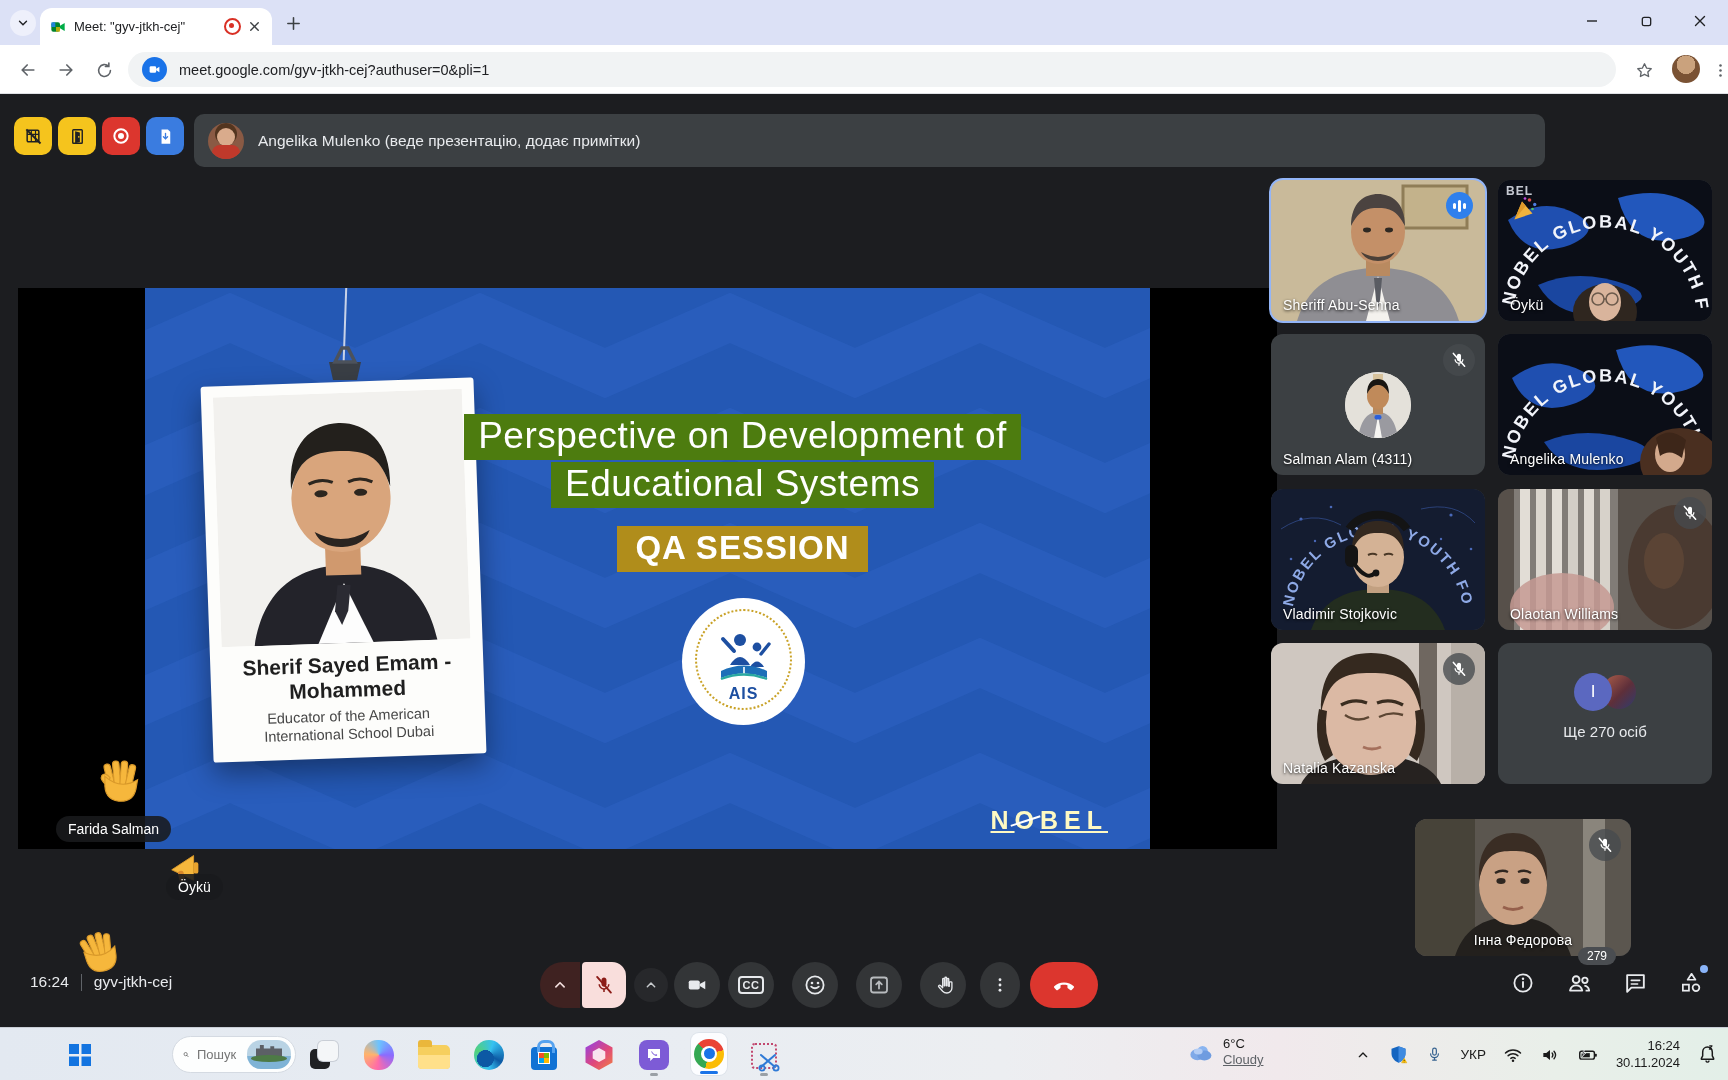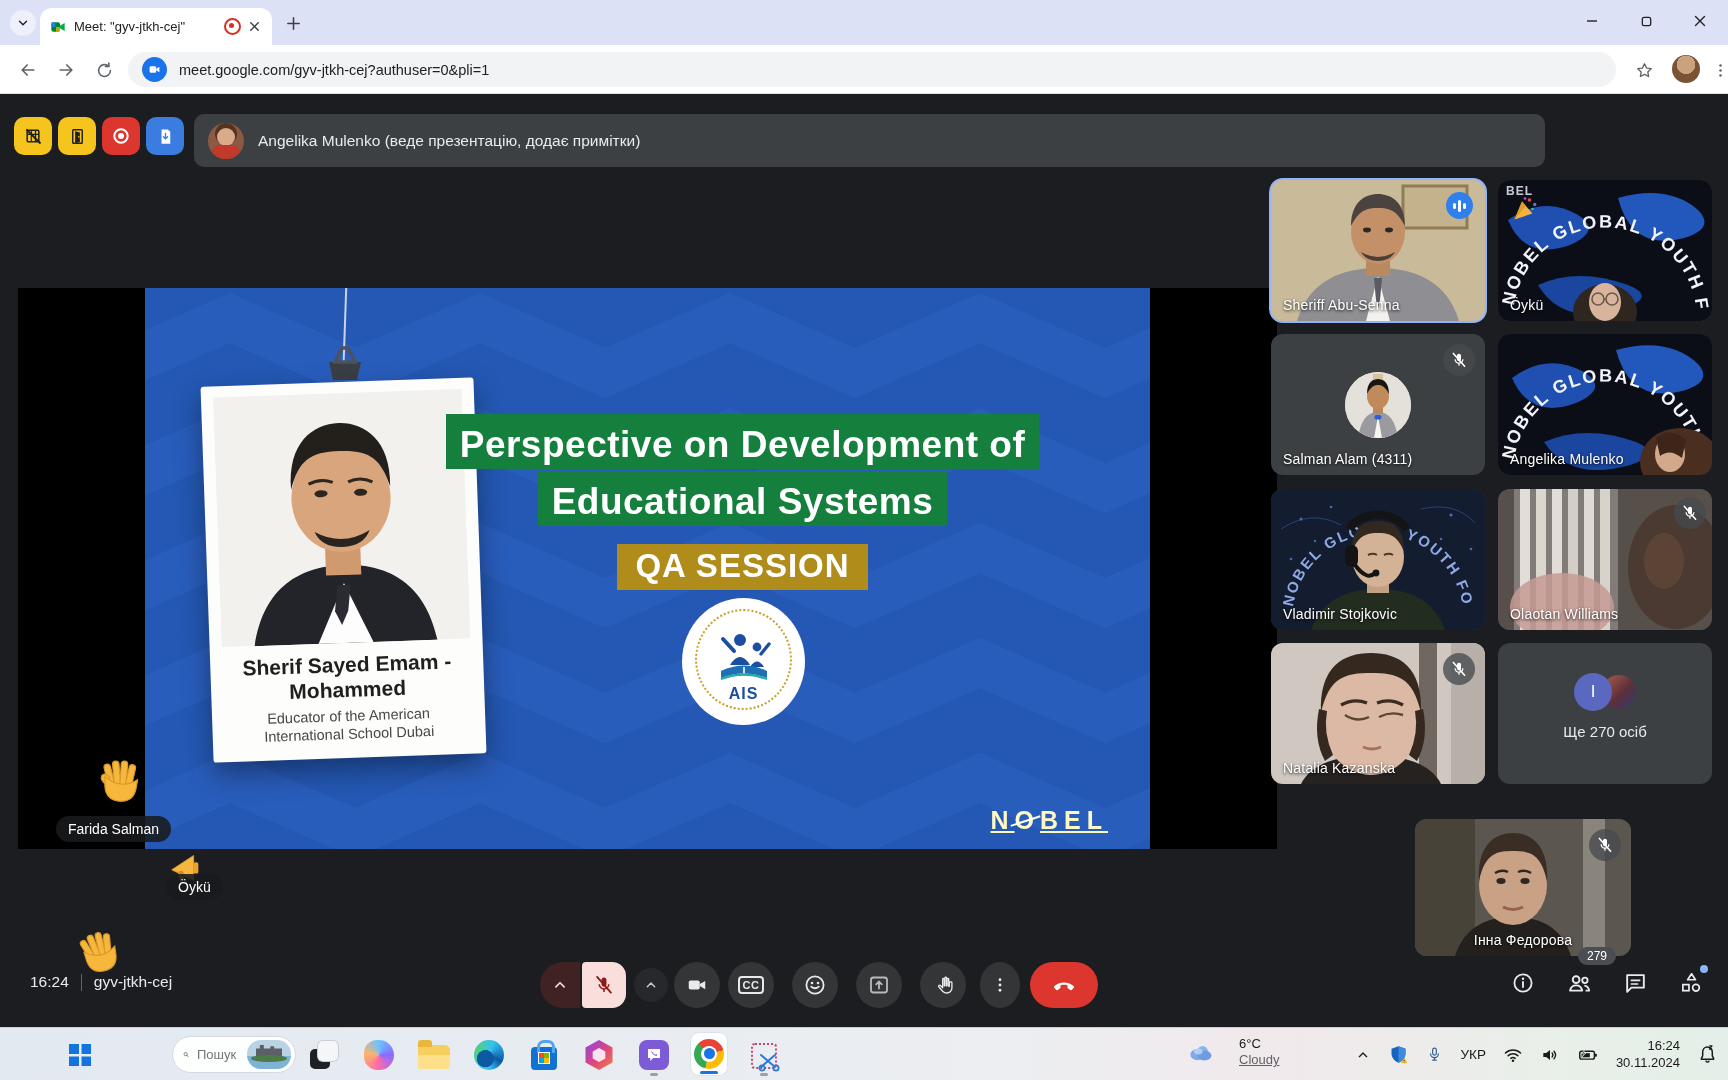--- a/index.html
+++ b/index.html
@@ -39,21 +39,21 @@
   .stage{position:absolute;left:18px;top:194px;width:1259px;height:561px;background:#000;}
   .slide{position:absolute;left:127px;top:0;width:1005px;height:561px;background:#2458b4;overflow:hidden;}
   .zig{position:absolute;left:0;top:0;width:100%;height:100%;}
   .string{position:absolute;left:199px;top:-4px;width:2px;height:78px;background:#c8d2e8;transform:rotate(2deg);}
   .clip{position:absolute;left:170px;top:56px;}
   .card{position:absolute;left:62px;top:94px;width:273px;height:376px;background:#fdfdfb;border-radius:3px;transform:rotate(-2deg);box-shadow:0 12px 28px rgba(0,0,0,.38);padding:11px 12px 0;box-sizing:border-box;text-align:center;}
   .cardphoto{width:100%;height:250px;display:block;}
   .cardname{margin-top:10px;font-size:21px;font-weight:bold;color:#1f1f1f;line-height:1.18;}
   .cardrole{margin-top:4px;font-size:14.5px;color:#474747;line-height:1.25;}
   .titles{position:absolute;left:190px;right:0;top:126px;text-align:center;line-height:1;}
-  .hl{display:inline-block;background:#15803d;color:#fff;font-weight:bold;font-size:37px;padding:12px 14px 6px;letter-spacing:.5px;}
+  .hl{display:inline-block;background:#4d7c0f;color:#fff;font-weight:normal;font-size:37px;padding:3px 14px 6px;letter-spacing:.5px;}
   .hl2{margin-top:2px;}
   .qa{display:inline-block;background:#b08d1b;color:#fff;font-weight:bold;font-size:33px;padding:5px 18px 8px;margin-top:18px;letter-spacing:1px;}
   .aislogo{position:absolute;left:537px;top:310px;width:123px;height:127px;background:#fff;border-radius:50%;display:flex;align-items:center;justify-content:center;}
   .aisring{position:absolute;left:13px;top:11px;width:97px;height:101px;border:2px dotted #c9a227;border-radius:50%;box-sizing:border-box;}
   .aistext{position:absolute;left:0;right:0;bottom:22px;text-align:center;font-size:16px;font-weight:bold;color:#1d4fa1;letter-spacing:1px;}
   .nobel{position:absolute;right:42px;bottom:14px;color:#fef9c3;font-size:25px;font-weight:600;letter-spacing:6px;text-decoration:underline;}
   .ob{position:relative;display:inline-block;}
   .ob::after{content:"";position:absolute;left:-5px;right:-1px;top:47%;height:2px;background:#fff;transform:rotate(-18deg);}
 
   
@@ -120,21 +120,21 @@
   .sqstack{position:relative;width:28px;height:28px;}
   .sqstack::before{content:"";position:absolute;left:0;bottom:0;width:20px;height:20px;border-radius:5px;background:#202124;}
   .sqstack::after{content:"";position:absolute;right:0;top:0;width:20px;height:20px;border-radius:5px;background:#f4f6f8;box-shadow:0 0 0 1px #c9ced6;}
   .storeic{position:relative;width:26px;height:23px;background:#1172d4;border-radius:4px;margin-top:6px;}
   .storeic::before{content:"";position:absolute;left:6px;top:-7px;width:12px;height:10px;border:3px solid #55a2ef;border-bottom:none;border-radius:7px 7px 0 0;}
   .storeic::after{content:"";position:absolute;left:7px;top:5px;width:12px;height:12px;background:conic-gradient(#7fba00 0 25%,#ffb900 0 50%,#00a4ef 0 75%,#f25022 0);box-shadow:0 0 0 1px #fff inset;}
   .ghex{width:30px;height:30px;clip-path:polygon(50% 0,95% 25%,95% 75%,50% 100%,5% 75%,5% 25%);background:linear-gradient(135deg,#8a3ff2,#e0487a 55%,#f2843f);position:relative;}
   .ghex::after{content:"";position:absolute;left:8px;top:8px;width:14px;height:14px;clip-path:polygon(50% 0,95% 25%,95% 75%,50% 100%,5% 75%,5% 25%);background:rgba(255,255,255,.85);}
   .viberic{width:30px;height:30px;border-radius:8px;background:#7d5bd6;display:flex;align-items:center;justify-content:center;}
   .snipic{width:22px;height:22px;border:2px dotted #c2486f;border-radius:4px;position:relative;margin-top:2px;}
-  .weather{position:absolute;left:1186px;top:8px;display:flex;align-items:center;gap:25px;}
+  .weather{position:absolute;left:1186px;top:8px;display:flex;align-items:center;gap:9px;}
   .wtext{line-height:1.25;font-size:13px;color:#1b1b1b;}
   .wcond{color:#5f6368;text-decoration:underline;}
   .tray{position:absolute;right:10px;top:0;height:53px;display:flex;align-items:center;gap:17px;color:#1b1b1b;}
   .lang{font-size:13.5px;text-align:center;}
   .clock{text-align:right;font-size:13px;line-height:1.3;color:#1b1b1b;}
   .icflex{display:flex;align-items:center;justify-content:center;}
 </style>
 </head>
 <body>
 

